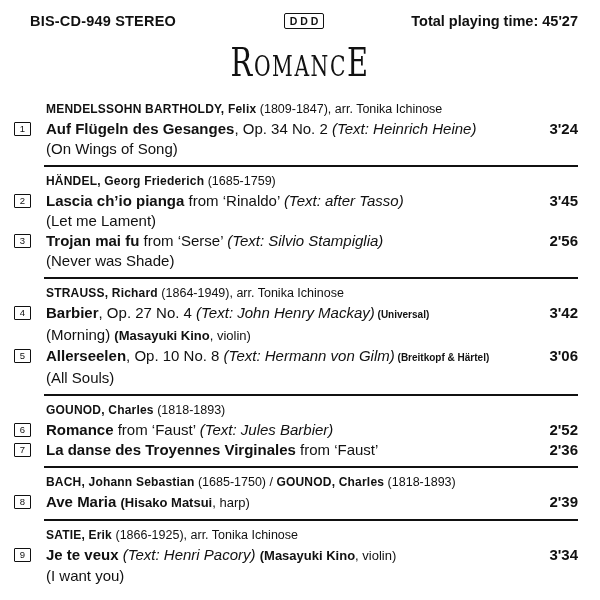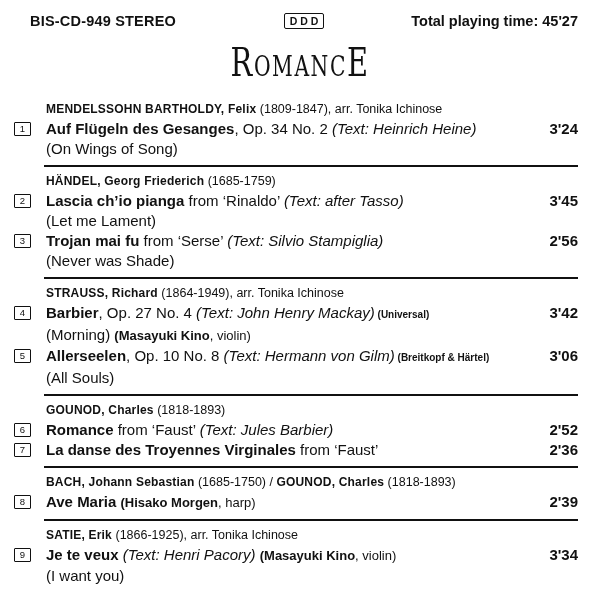--- a/index.html
+++ b/index.html
@@ -142,21 +142,21 @@
       <div class="track-row">
         <span class="num-box">7</span>
         <div class="track-text"><span class="r-b">La danse des Troyennes Virginales</span><span class="r-n"> from ‘Faust’</span></div>
         <div class="duration">2'36</div>
       </div>
     </div>
     <div class="section">
       <div class="composer-line"><span class="r-cb">BACH, Johann Sebastian</span><span class="r-cd"> (1685-1750) / </span><span class="r-cb">GOUNOD, Charles</span><span class="r-cd"> (1818-1893)</span></div>
       <div class="track-row">
         <span class="num-box">8</span>
-        <div class="track-text"><span class="r-b">Ave Maria</span><span class="r-n"> </span><span class="r-sb">(Hisako Morgen</span><span class="r-s">, harp)</span></div>
+        <div class="track-text"><span class="r-b">Ave Maria</span><span class="r-n"> </span><span class="r-sb">(Hisako Matsui</span><span class="r-s">, harp)</span></div>
         <div class="duration">2'39</div>
       </div>
     </div>
     <div class="section">
       <div class="composer-line"><span class="r-cb">SATIE, Erik</span><span class="r-cd"> (1866-1925), arr. Tonika Ichinose</span></div>
       <div class="track-row">
         <span class="num-box">9</span>
         <div class="track-text"><span class="r-b">Je te veux </span><span class="r-i">(Text: Henri Pacory)</span><span class="r-n"> </span><span class="r-sb">(Masayuki Kino</span><span class="r-s">, violin)</span></div>
         <div class="duration">3'34</div>
       </div>

